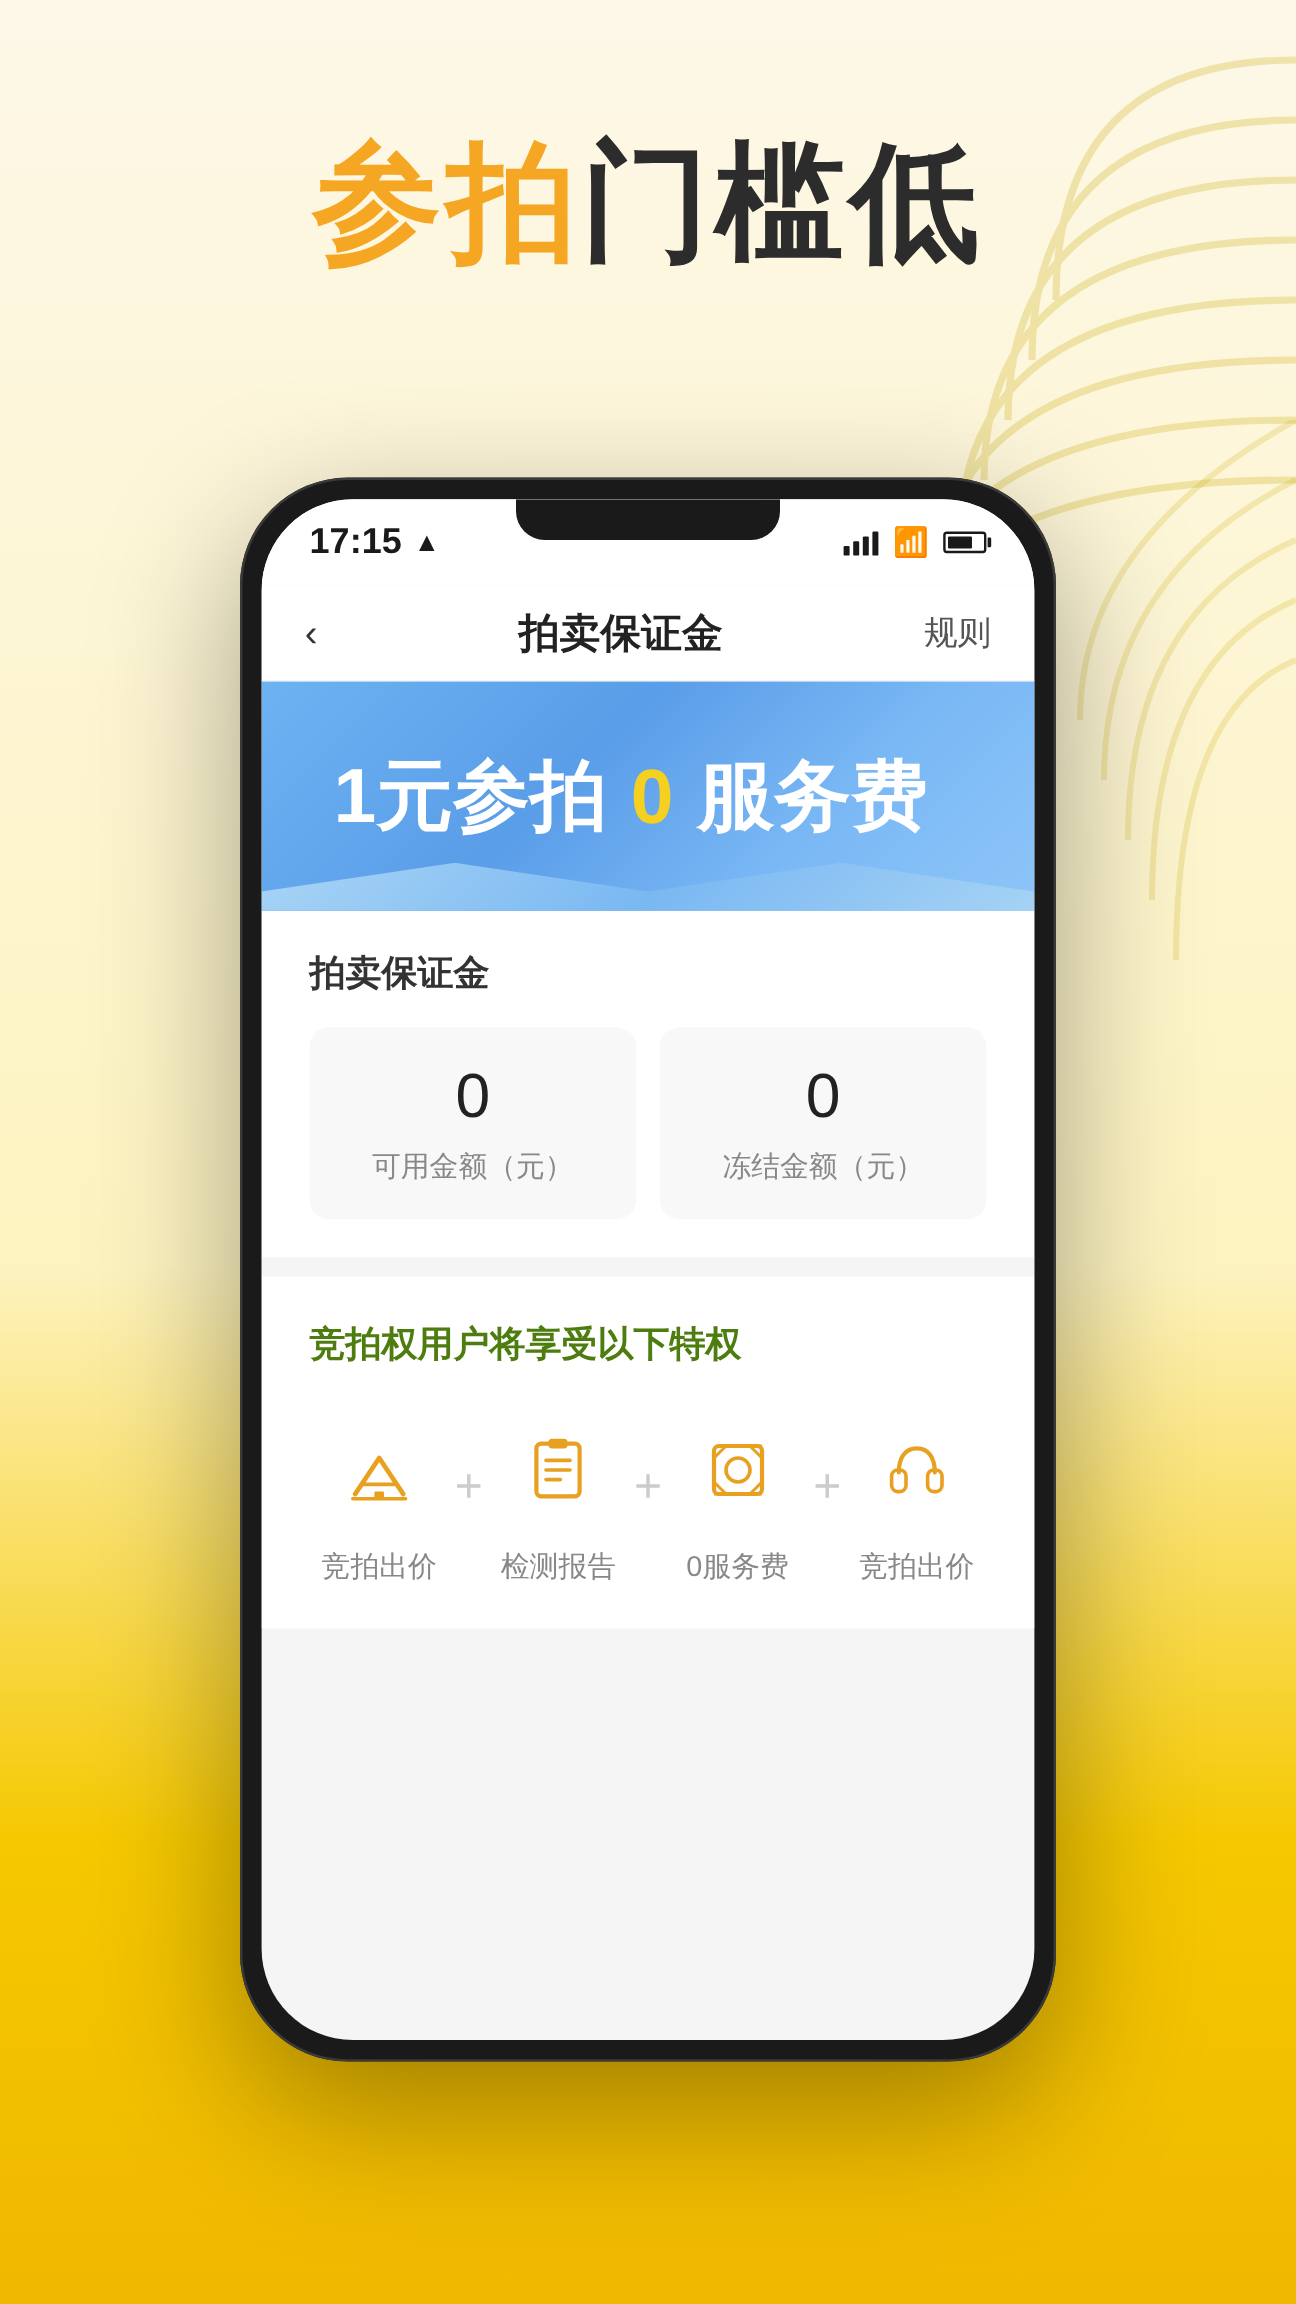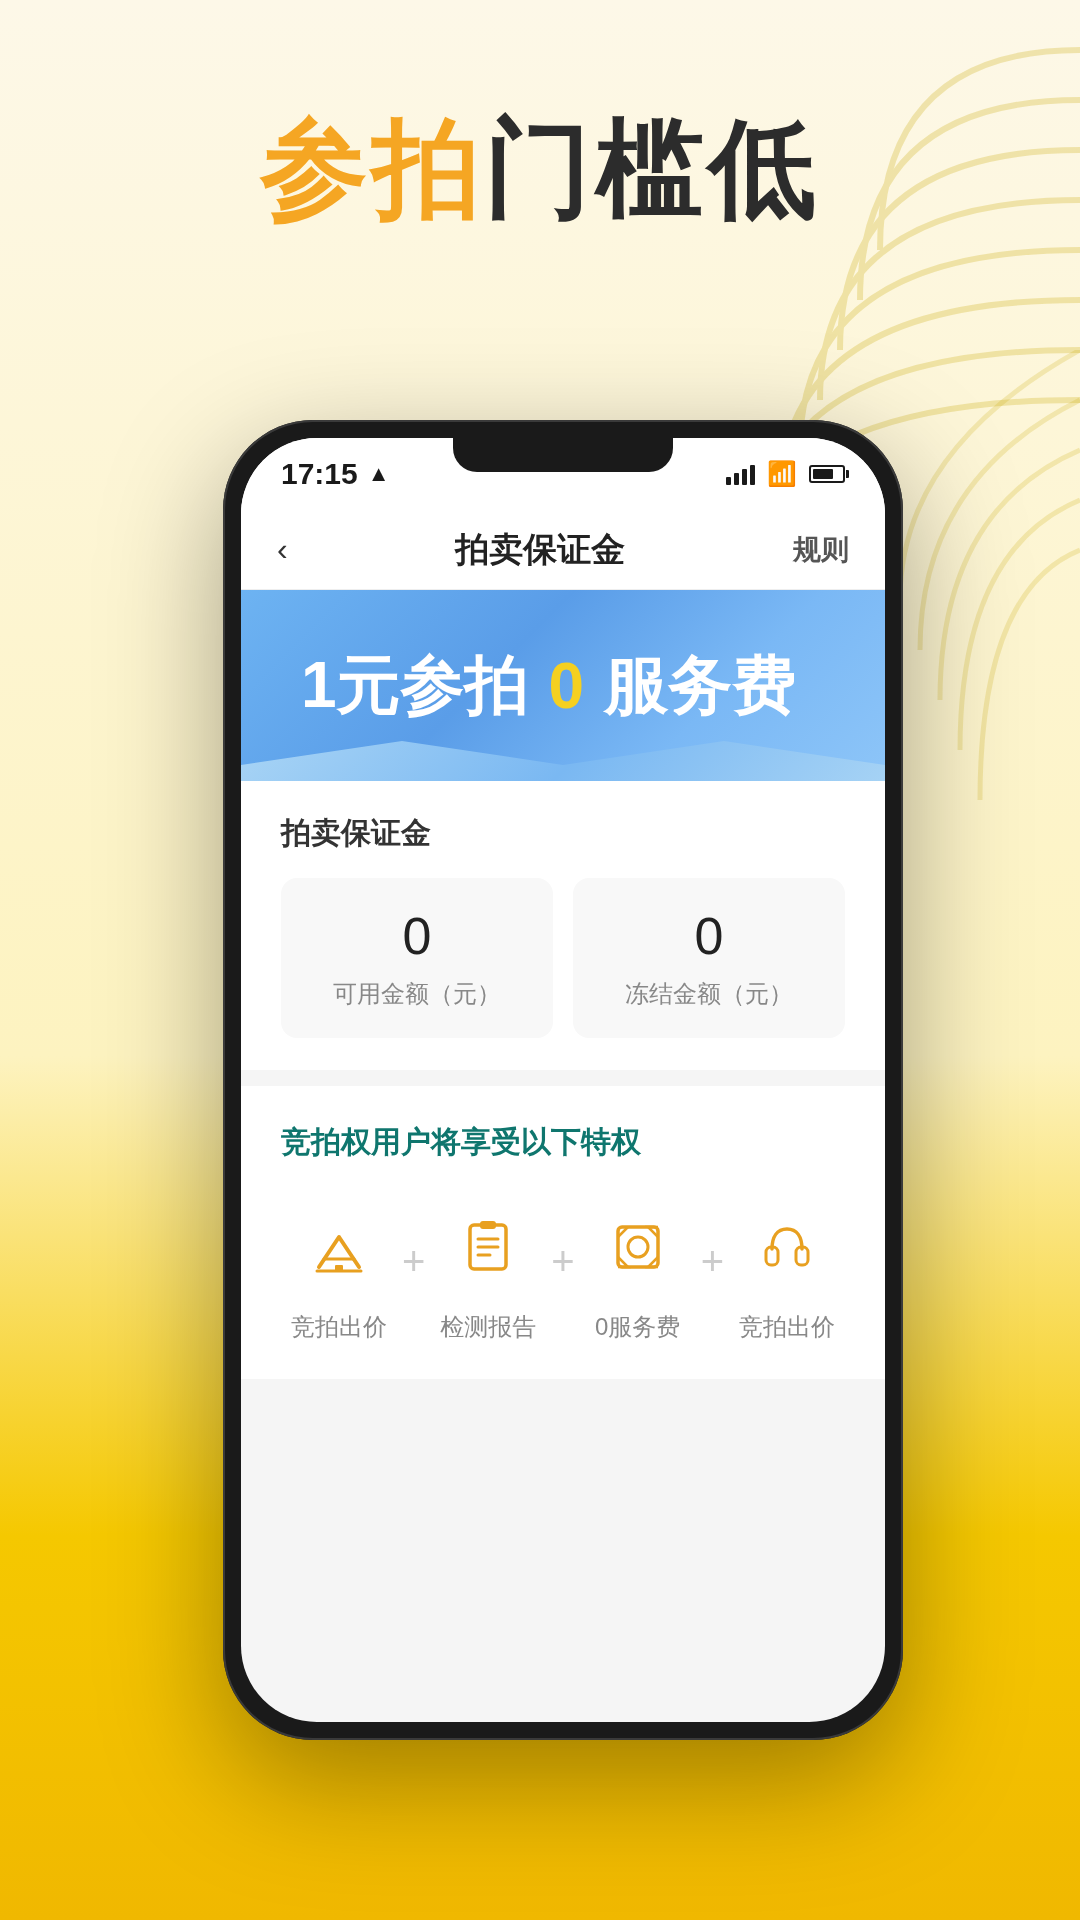--- a/index.html
+++ b/index.html
@@ -46,26 +46,25 @@
       font-size: 52px;
       color: #3a3a3a;
       font-weight: 500;
       margin-top: 30px;
       letter-spacing: 2px;
     }
 
     
     .phone-container {
       position: absolute;
-      top: 420px;
+      top: 398px;
       left: 50%;
       transform: translateX(-50%);
       width: 680px;
       height: 1320px;
-      margin-left: 23px;
     }
 
     .phone-outer {
       width: 680px;
       height: 1320px;
       background: #1a1a1a;
       border-radius: 90px;
       padding: 18px;
       box-shadow: 0 40px 120px rgba(0,0,0,0.35), inset 0 0 0 2px #3a3a3a;
       position: relative;
@@ -170,21 +169,20 @@
 
     .nav-title {
       font-size: 34px;
       font-weight: 600;
       color: #222;
     }
 
     .nav-rule {
       font-size: 28px;
       color: #555;
-      font-weight: bold;
     }
 
     
     .blue-banner {
       background: linear-gradient(135deg, #6db3f2 0%, #5a9de8 40%, #7ab8f5 70%, #8dc5f8 100%);
       margin: 0;
       padding: 52px 60px;
       position: relative;
       overflow: hidden;
     }
@@ -276,21 +274,21 @@
     }
 
     
     .privileges-section {
       background: #ffffff;
       padding: 36px 40px;
     }
 
     .privileges-title {
       font-size: 30px;
-      color: #0f766e;
+      color: #4d7c0f;
       font-weight: 600;
       margin-bottom: 36px;
     }
 
     .privilege-icons {
       display: flex;
       align-items: center;
       justify-content: space-between;
       padding: 0 10px;
     }

